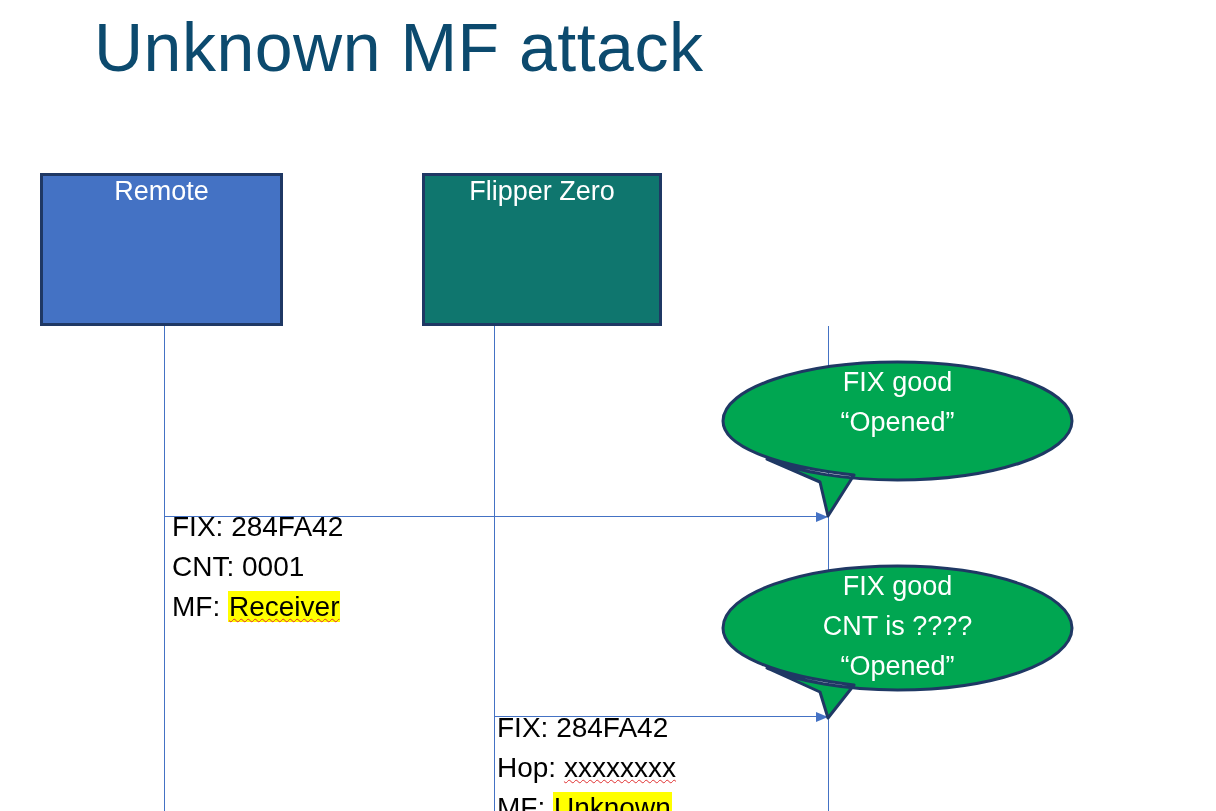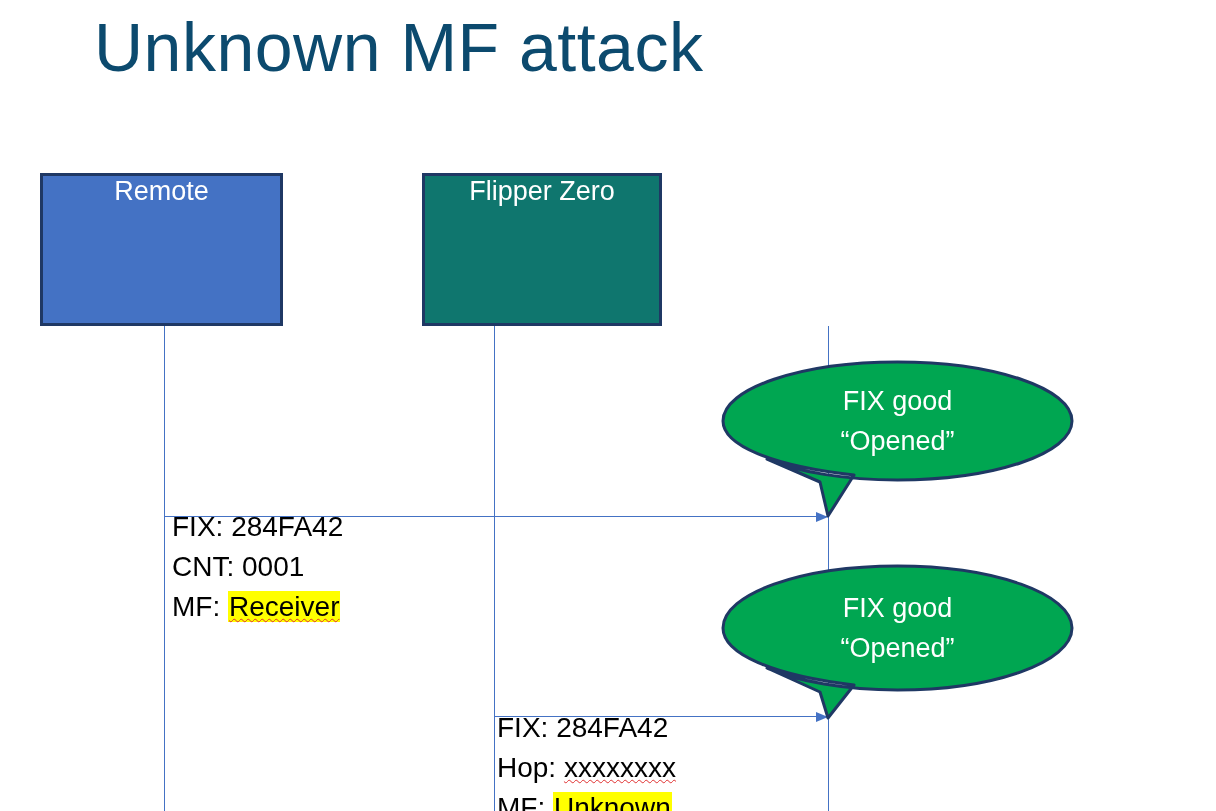--- a/index.html
+++ b/index.html
@@ -120,21 +120,20 @@
   .bubble svg { display: block; overflow: visible; }
   .bubble-text {
     position: absolute;
     left: 0;
     top: 0;
     width: 349px;
     height: 118px;
     display: flex;
     flex-direction: column;
     align-items: center;
-    justify-content: center;
     color: #ffffff;
     font-size: 27px;
     line-height: 40px;
     white-space: nowrap;
     pointer-events: none;
   }
   #bubble-1 { left: 723px; top: 362px; }
   #bubble-2 { left: 723px; top: 566px; }
   #bubble-2 .bubble-text { height: 124px; }
 </style>
@@ -202,17 +201,18 @@
   </div>
 
   <div class="bubble" id="bubble-2">
     <svg width="349" height="165" viewBox="0 0 349 165">
       <path d="M 174.5 0 C 271 0 349 27.8 349 62 C 349 96.2 271 124 174.5 124
                C 122 124 75 115.5 44 102 L 97 126 L 105 152 L 131 119
                C 50 109.5 0 87.8 0 62 C 0 27.8 78 0 174.5 0 Z" fill="#00A651" stroke="#1F3864" stroke-width="3" stroke-linejoin="round"></path>
     </svg>
     <div class="bubble-text">
       <span>FIX good</span>
+      <span>CNT is ????</span>
       <span>“Opened”</span>
     </div>
   </div>
 
 </div>
 
 </body></html>

